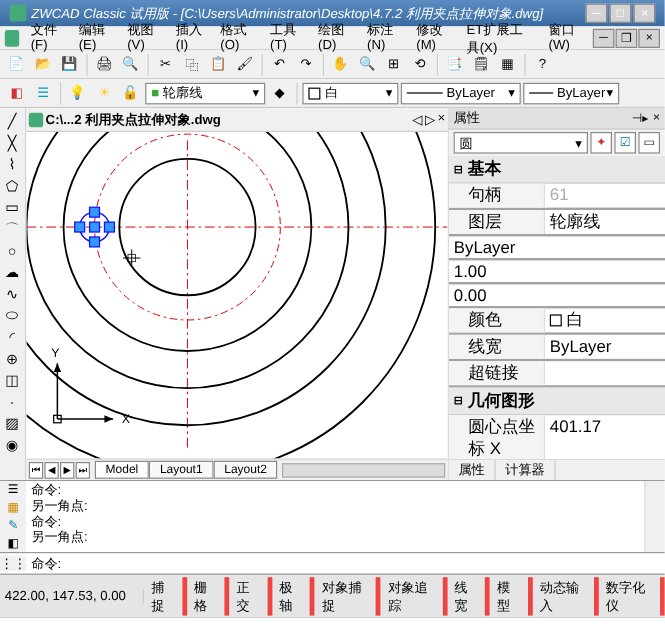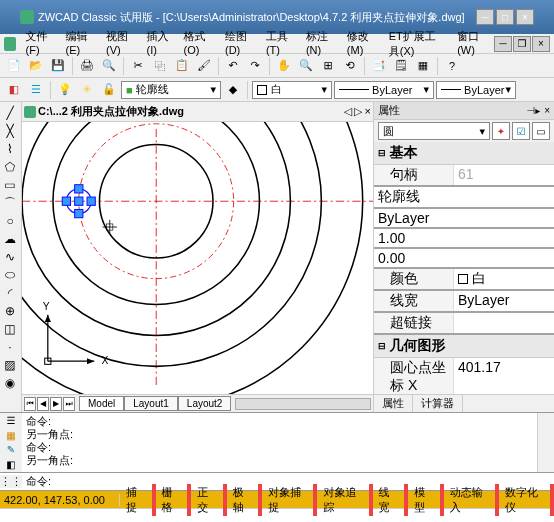--- a/index.html
+++ b/index.html
@@ -1,17 +1,17 @@
 <!DOCTYPE html>
 <html><head>
 <meta charset="utf-8">
 <style>
 * { box-sizing: border-box; margin: 0; padding: 0; }
 body { font-family: "Microsoft YaHei", Tahoma, sans-serif; font-size: 11px; background: #fff; width: 554px; height: 522px; overflow: hidden; position: relative; }
-.title-bar { background: linear-gradient(#5a8cc2, #3a6ca2); color: #fff; height: 34px; display: flex; align-items: center; padding: 0 20px; }
+.title-bar { background: linear-gradient(#5a8cc2, #3a6ca2); color: #fff; height: 22px; display: flex; align-items: center; padding: 0 8px; font-style: italic; }
 .title-bar .icon { width: 14px; height: 14px; background: #4a7; margin-right: 4px; border-radius: 2px; }
 .title-bar .title { flex: 1; font-size: 11px; }
 .wc { display: flex; gap: 2px; }
 .wcb { width: 18px; height: 16px; background: #d4d4d4; border: 1px solid #888; display: flex; align-items: center; justify-content: center; font-size: 10px; }
 .menu-bar { background: #f0f0f0; height: 20px; display: flex; align-items: center; padding: 0 4px; border-bottom: 1px solid #ccc; }
 .mi { padding: 2px 6px; cursor: pointer; font-size: 11px; }
 .app-icon { width: 14px; height: 14px; background: #4a7; margin-right: 4px; border-radius: 2px; }
 .minmax { margin-left: auto; display: flex; gap: 1px; }
 .toolbar { background: #f0f0f0; height: 24px; display: flex; align-items: center; padding: 0 4px; border-bottom: 1px solid #ccc; gap: 2px; }
 .tb { width: 20px; height: 20px; display: flex; align-items: center; justify-content: center; border: 1px solid transparent; }
@@ -50,21 +50,21 @@
 .rtab { padding: 1px 8px; border-right: 1px solid #ccc; }
 .cmd-area { display: flex; height: 60px; border-top: 1px solid #999; }
 .cmd-left { width: 22px; background: #f0f0f0; display: flex; flex-direction: column; }
 .cmd-left .cl { height: 15px; display: flex; align-items: center; justify-content: center; font-size: 10px; }
 .cmd-hist { flex: 1; background: #fff; font-size: 11px; padding: 2px 4px; overflow: hidden; border-right: 1px solid #ccc; }
 .cmd-hist div { line-height: 13px; }
 .cmd-sb { width: 16px; background: #f0f0f0; }
 .cmd-line { height: 18px; border-top: 1px solid #999; display: flex; align-items: center; background: #fff; font-size: 11px; }
 .cmd-handle { width: 22px; background: #f0f0f0; display: flex; align-items: center; justify-content: center; }
 .cmd-input { flex: 1; padding: 0 4px; }
-.status-bar { height: 18px; background: #eab308; border-top: 1px solid #999; display: flex; align-items: center; font-size: 11px; }
+.status-bar { height: 36px; background: #e5e5e5; border-top: 1px solid #999; display: flex; align-items: center; font-size: 11px; }
 .coords { padding: 0 4px; border-right: 1px solid #ccc; min-width: 120px; }
 .sbtn { padding: 1px 6px; border-right: 4px solid #ef4444; }
 .blank { flex: 1; background: #fff; border-top: 1px solid #ccc; }
 </style>
 </head>
 <body>
 
 <div class="title-bar">
   <div class="icon"></div>
   <div class="title">ZWCAD Classic 试用版 - [C:\Users\Administrator\Desktop\4.7.2 利用夹点拉伸对象.dwg]</div>
@@ -76,22 +76,22 @@
 </div>
 
 <div class="menu-bar">
   <div class="app-icon"></div>
   <div id="menus" style="display:flex;">
       <div class="mi">文件(F)</div>
       <div class="mi">编辑(E)</div>
       <div class="mi">视图(V)</div>
       <div class="mi">插入(I)</div>
       <div class="mi">格式(O)</div>
+      <div class="mi">工具(T)</div>
       <div class="mi">绘图(D)</div>
-      <div class="mi">工具(T)</div>
       <div class="mi">标注(N)</div>
       <div class="mi">修改(M)</div>
       <div class="mi">ET扩展工具(X)</div>
       <div class="mi">窗口(W)</div>
     </div>
   <div class="minmax">
     <div class="wcb">─</div>
     <div class="wcb">❐</div>
     <div class="wcb">×</div>
   </div>
@@ -249,20 +249,21 @@
     </div>
     <div class="prop-grid" id="pg">
         <div class="pg-section">
           <div class="pg-sec-title">基本</div>
         </div>
         <div class="pg-row">
           <div class="pg-k">句柄</div>
           <div class="pg-v" style="color: rgb(170, 170, 170);">61</div>
         </div>
         <div class="pg-row">
+          <div class="pg-k">图层</div>
           <div class="pg-v">轮廓线</div>
         </div>
         <div class="pg-row">
           <div class="pg-v">ByLayer</div>
         </div>
         <div class="pg-row">
           <div class="pg-v">1.00</div>
         </div>
         <div class="pg-row">
           <div class="pg-v">0.00</div>

